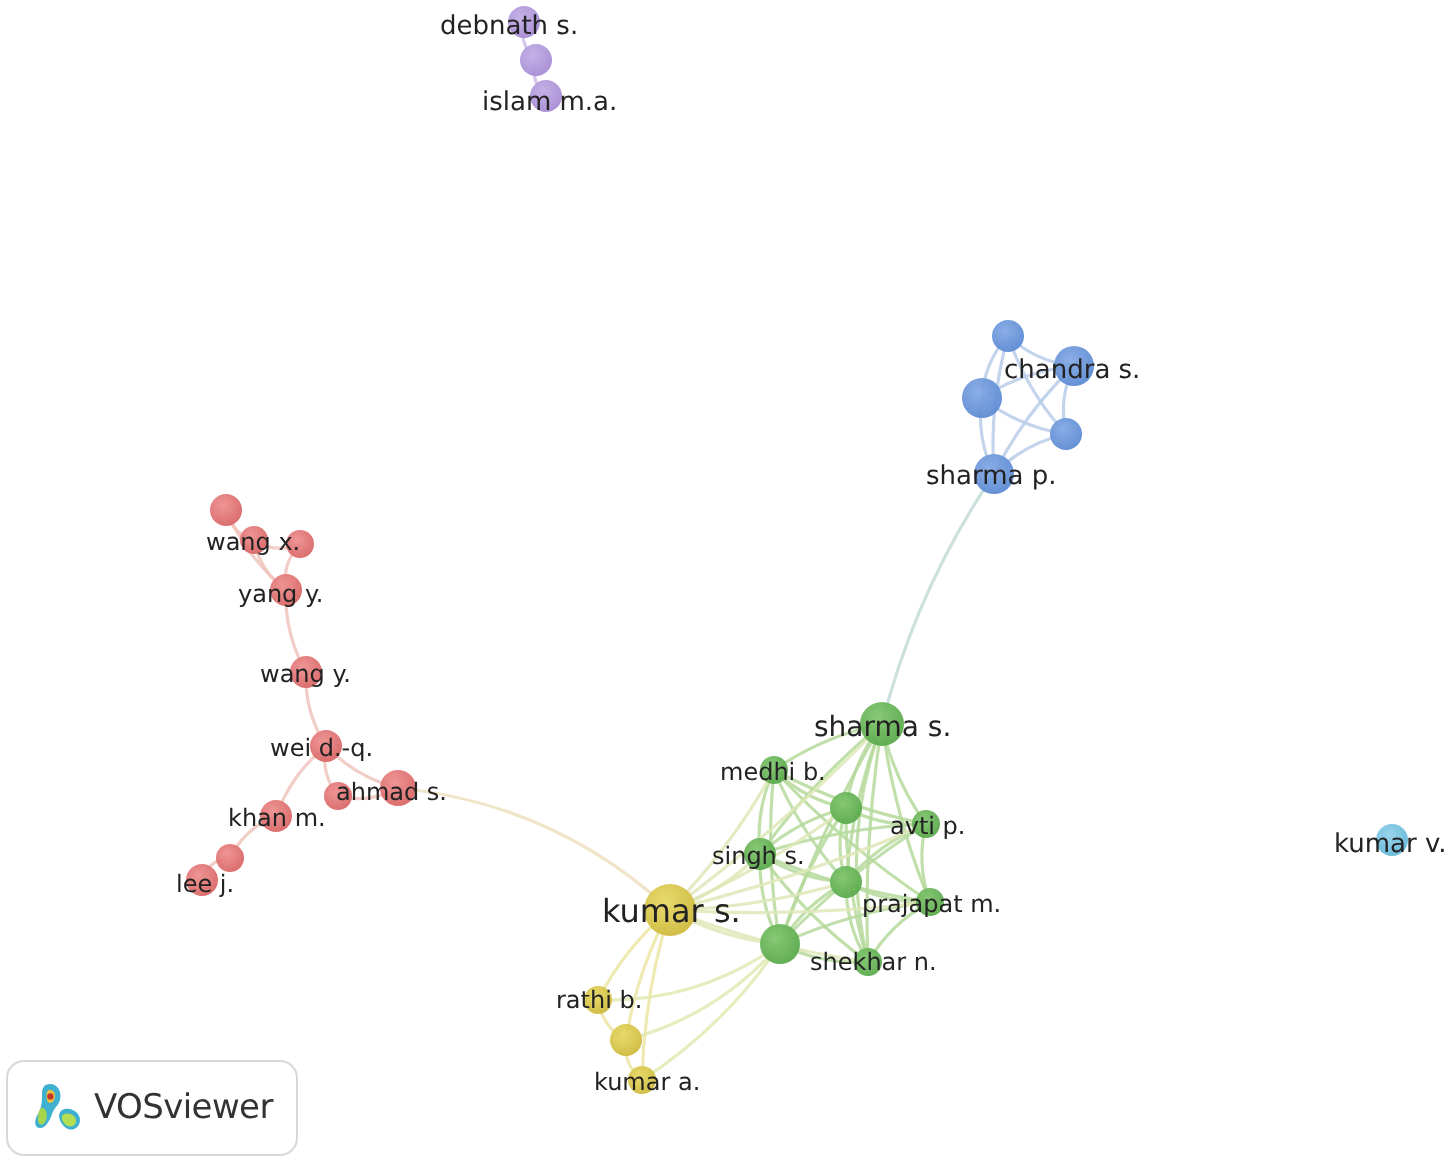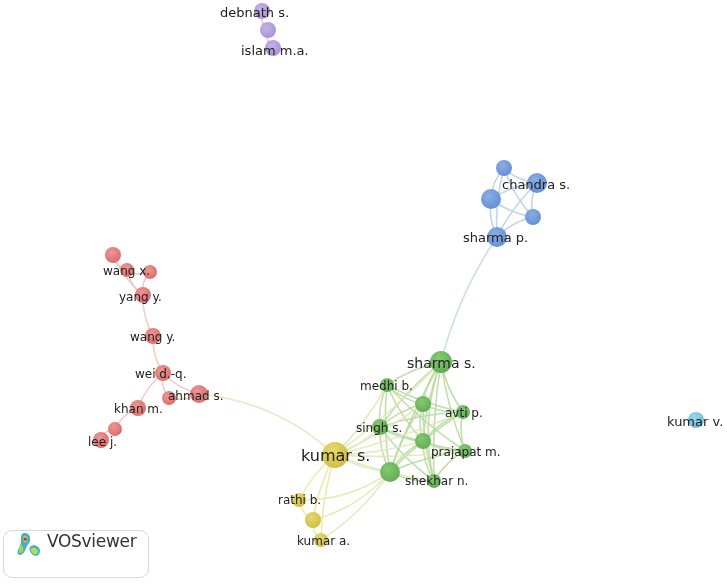--- a/index.html
+++ b/index.html
@@ -2,21 +2,21 @@
 <html><head>
   <meta charset="utf-8">
   <style>
     html, body { margin: 0; padding: 0; }
     body { width: 727px; height: 584px; background: #ffffff; position: relative; overflow: hidden;
            font-family: "DejaVu Sans", sans-serif; }
     #net { position: absolute; left: 0; top: 0; width: 727px; height: 584px; }
     .node-label { font-family: "DejaVu Sans", sans-serif; fill: #222222; }
     .logo-box { position: absolute; left: 3px; top: 530px; width: 146px; height: 48px;
                 border: 1px solid #d8d8d8; border-radius: 9px; background: #fff; box-sizing: border-box;
-                display: flex; }
+                display: flex; align-items: center; }
     .logo-icon { margin-left: 12px; width: 26px; height: 28px; }
     .logo-text { margin-left: 5px; font-size: 17px; color: #333; font-family: "DejaVu Sans", sans-serif; letter-spacing: -0.3px; }
   </style>
 </head>
 <body>
 
 <svg id="net" viewBox="0 0 727 584" xmlns="http://www.w3.org/2000/svg">
   <defs>
     <radialGradient id="g-purple" cx="40%" cy="35%" r="70%">
         <stop offset="0" stop-color="#c2aee6"></stop>

